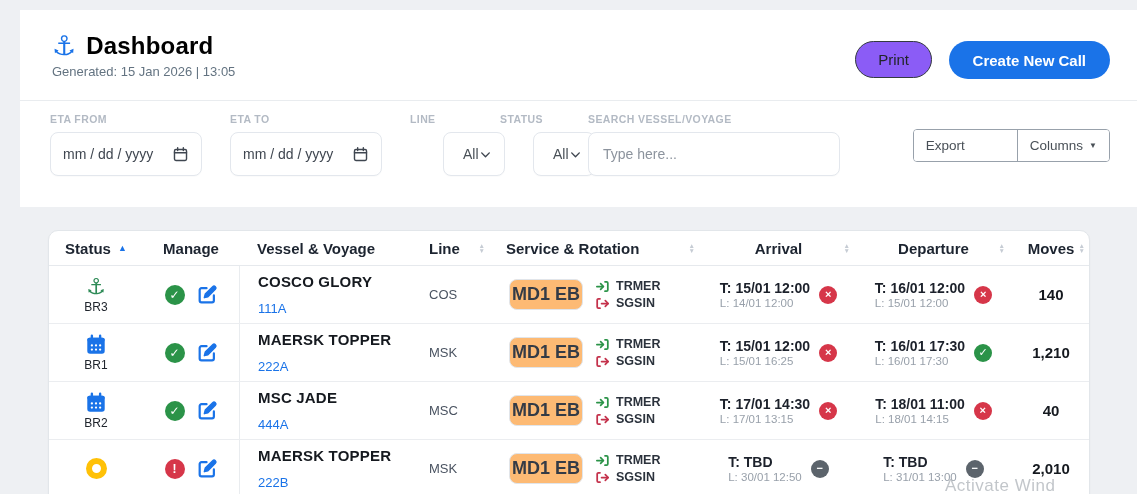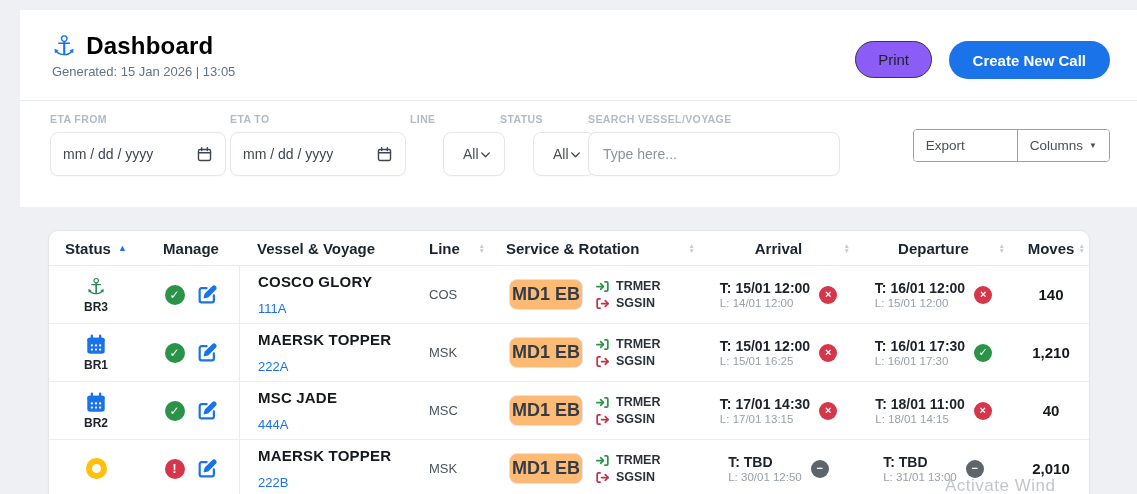--- a/index.html
+++ b/index.html
@@ -34,21 +34,21 @@
 
   
   .filter-band{position:absolute;left:0;top:91px;right:0;height:106px;}
   .fgroup{position:absolute;top:12px;}
   .flabel{font-size:10.5px;font-weight:700;letter-spacing:.4px;color:#b3bac4;margin-bottom:7px;}
   .fbox{
     background:#fff;border:1px solid #e3e7ed;border-radius:8px;height:44px;
     display:flex;align-items:center;padding:0 12px;box-sizing:border-box;
     font-size:14px;color:#495057;box-shadow:0 1px 1px rgba(20,30,50,.02);
   }
-  .datebox{width:176px;justify-content:space-between;}
+  .datebox{width:152px;justify-content:space-between;}
   .datebox .dtext{color:#3f4650;}
   .selbox{width:62px;justify-content:space-between;padding:0 19px;margin-left:33px;}
   .searchbox{width:252px;}
   .searchbox input{
     border:none;outline:none;width:100%;font-size:14px;color:#3f4650;background:transparent;
     font-family:inherit;
   }
   .searchbox input::placeholder{color:#8c939d;}
   .f-eta-from{left:30px;}
   .f-eta-to{left:210px;}
@@ -92,21 +92,21 @@
   .trow{
     display:grid;grid-template-columns:94px 96px 182px 70px 210px 155px 155px 80px;
     height:57px;border-bottom:1px solid #ebedf0;align-items:center;
   }
   .cell{display:flex;align-items:center;height:100%;box-sizing:border-box;}
 
   .c-status{flex-direction:column;justify-content:center;gap:1px;}
   .status-icon{display:flex;align-items:center;justify-content:center;height:24px;}
   .anchor-glyph{font-size:22px;color:#2e8b57;font-weight:700;line-height:1;}
   .ring{width:21px;height:21px;border-radius:50%;border:6.5px solid #ffc107;box-sizing:border-box;background:#fff;display:block;}
-  .berth{font-size:12px;font-weight:700;color:#20252d;}
+  .berth{font-size:12px;font-weight:400;color:#20252d;}
 
   .c-manage{justify-content:center;gap:11px;}
   .circle-check,.circle-alert{
     width:20px;height:20px;border-radius:50%;display:flex;align-items:center;justify-content:center;
     color:#fff;font-size:12px;font-weight:700;line-height:1;
   }
   .circle-check{background:#2b9348;}
   .circle-alert{background:#d63649;}
   .edit-btn{display:flex;align-items:center;cursor:pointer;}
 

